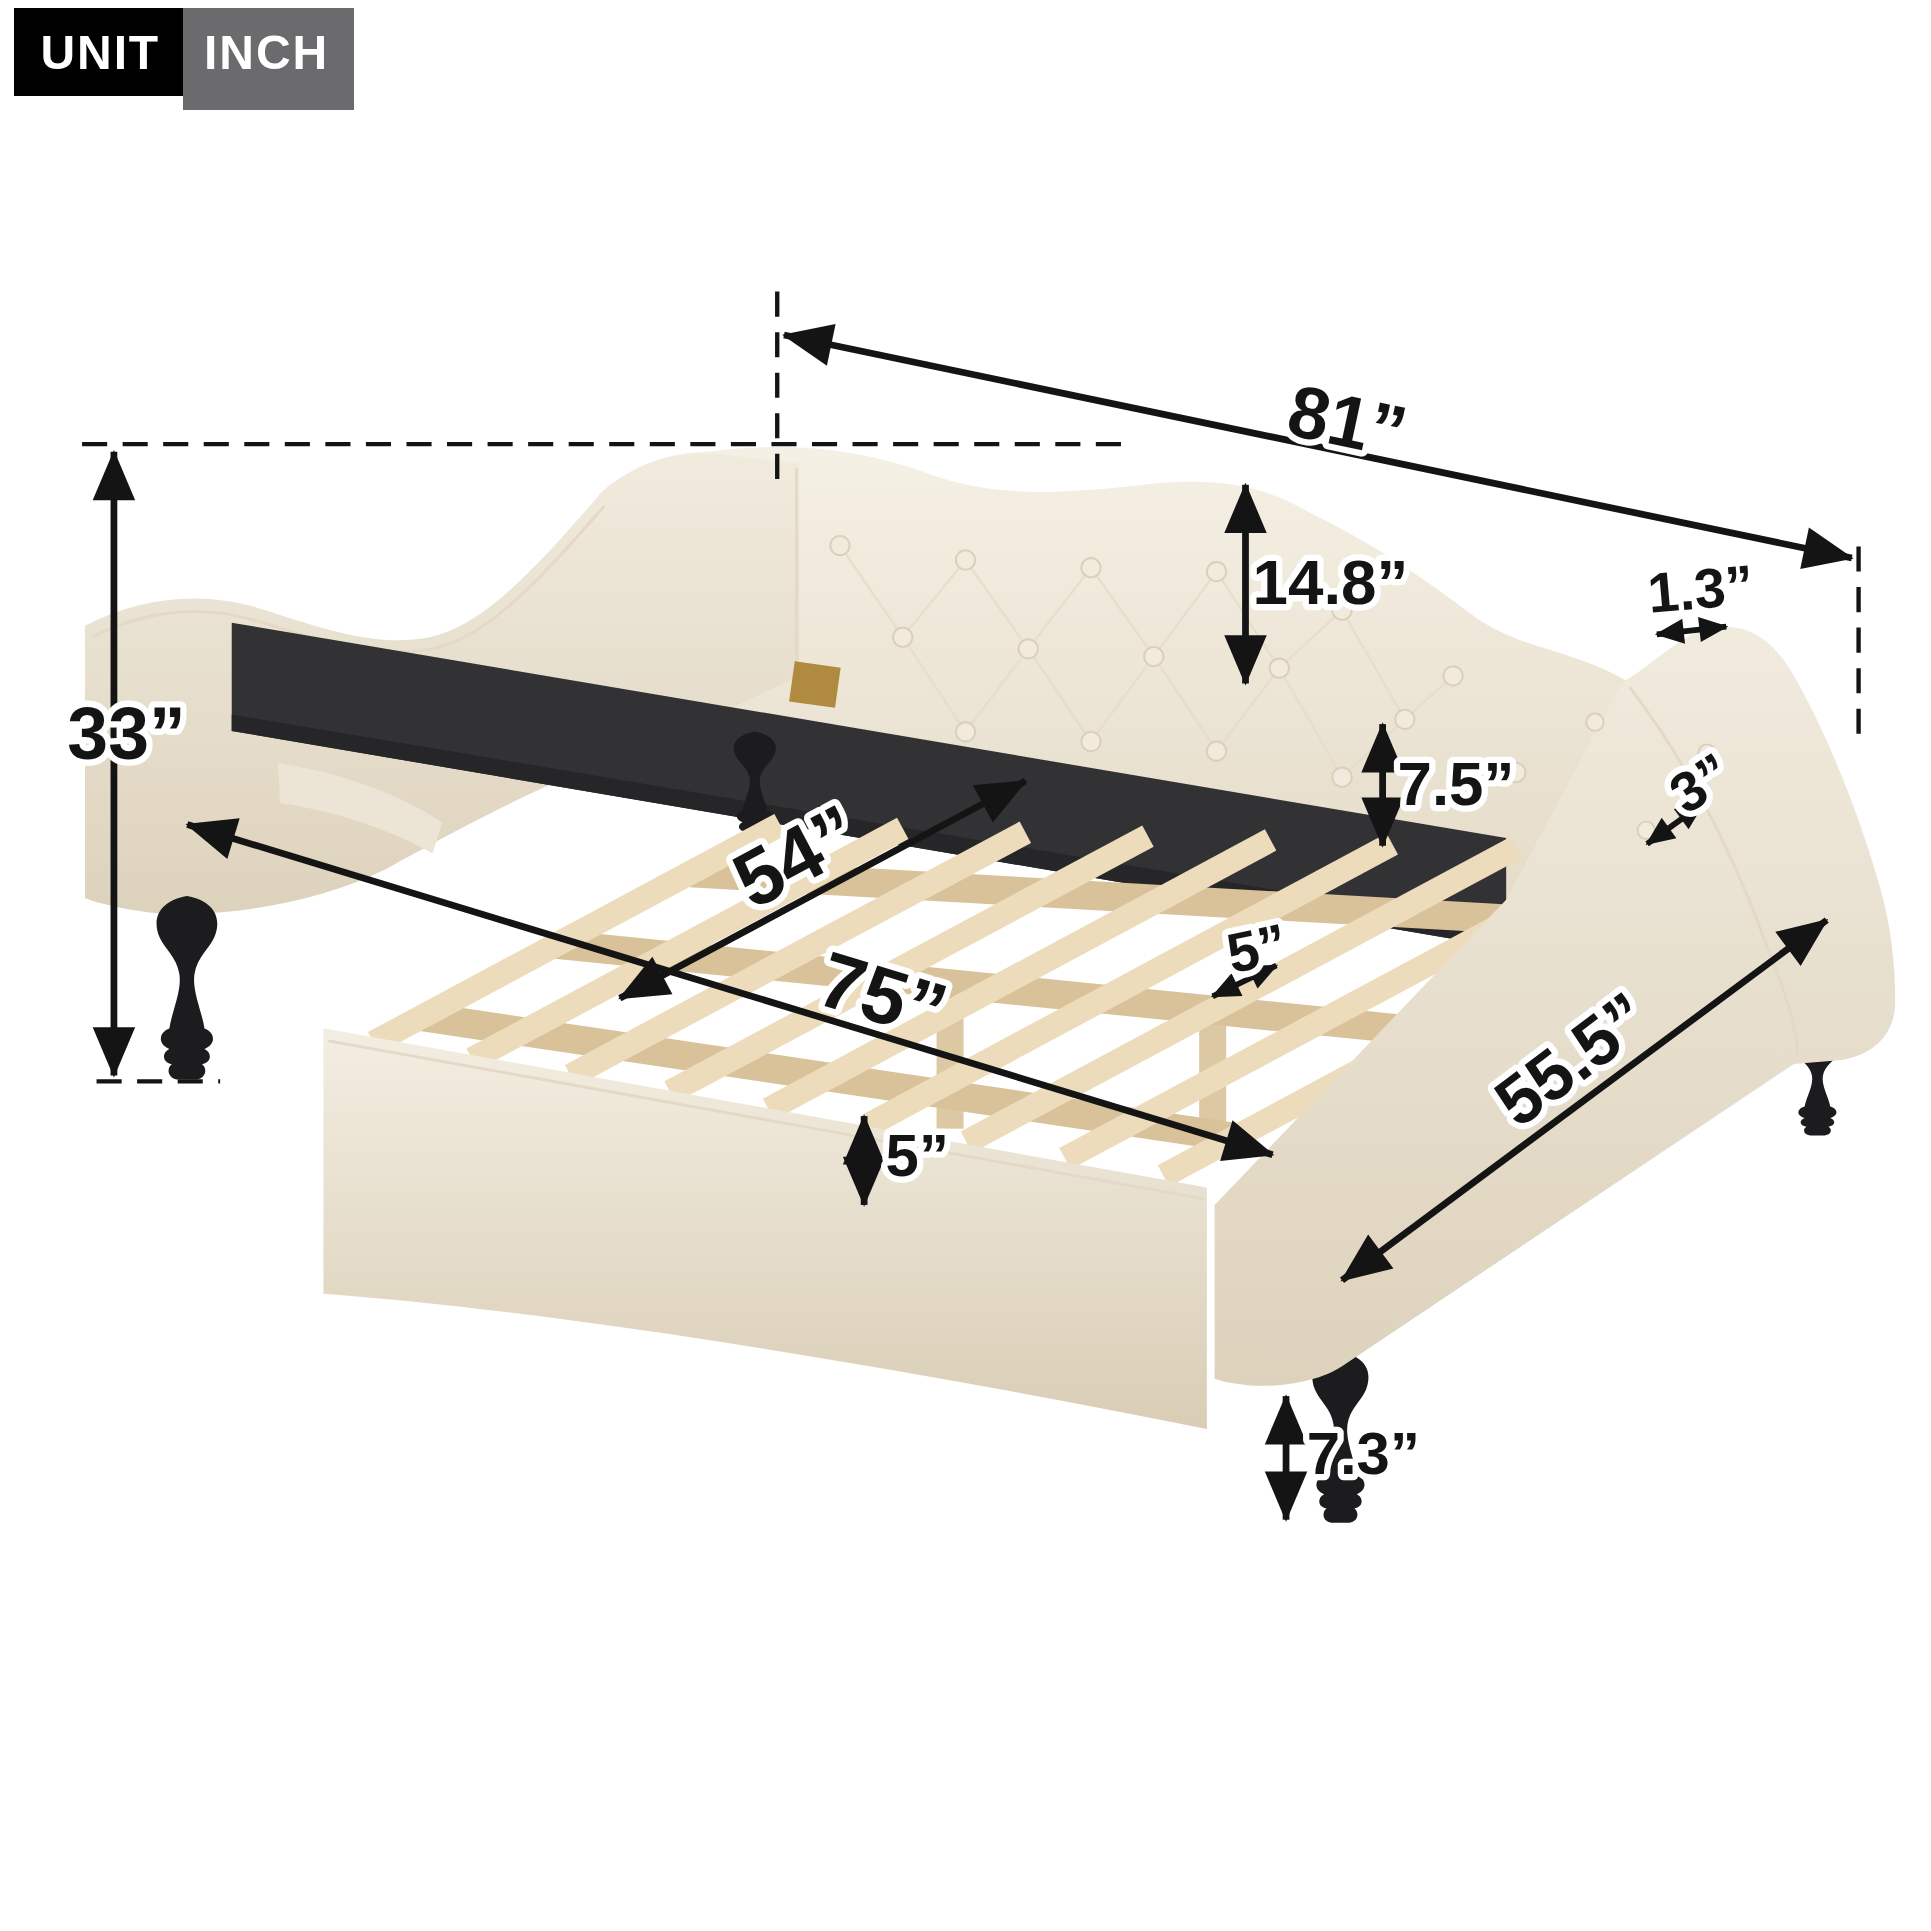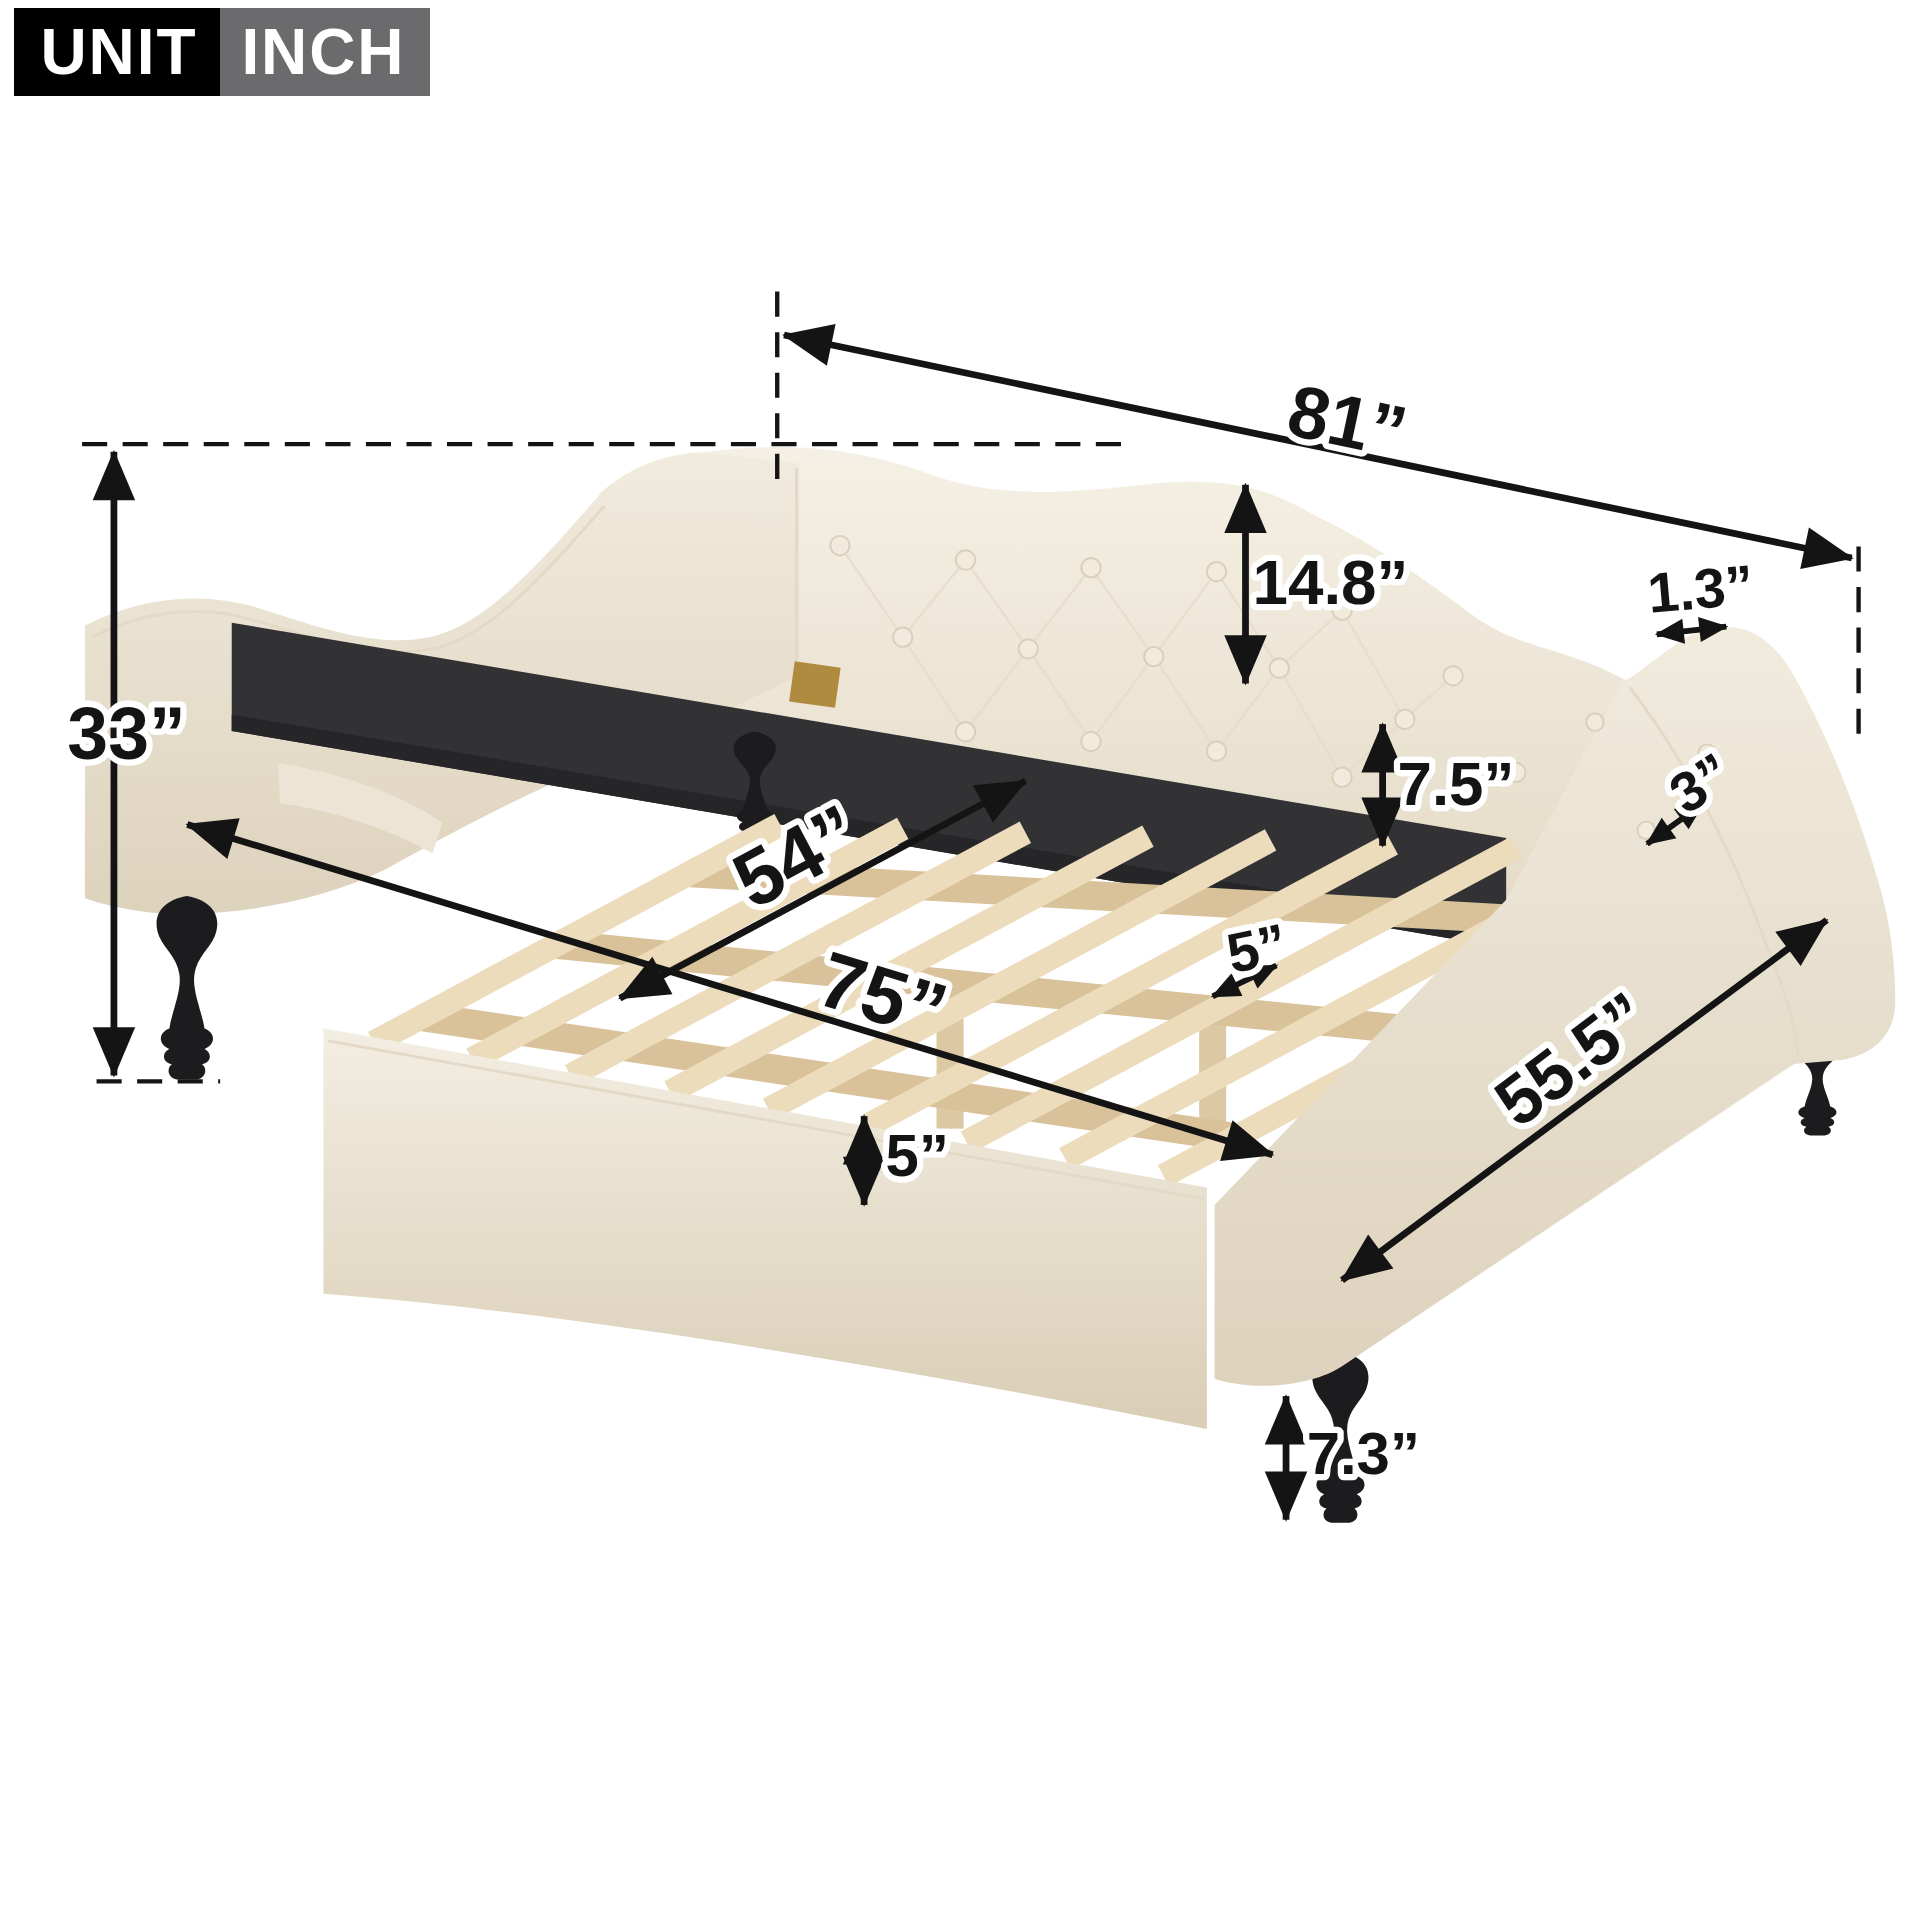--- a/index.html
+++ b/index.html
@@ -1,23 +1,23 @@
 <!DOCTYPE html>
 <html><head>
 <meta charset="utf-8">
 <style>
   html,body{margin:0;padding:0;background:#ffffff;width:1931px;height:1931px;overflow:hidden;
     font-family:"Liberation Sans","DejaVu Sans",sans-serif;}
   #stage{position:relative;width:1931px;height:1931px;background:#fff;}
   #scene{position:absolute;left:0;top:0;}
   .badge{position:absolute;left:13.5px;top:7.7px;font-size:0;z-index:5;}
-  .badge span{display:inline-block;font-weight:bold;font-size:64px;line-height:89px;height:88px;
+  .badge span{display:inline-block;font-weight:bold;font-size:48px;line-height:89px;height:88px;
     color:#fff;letter-spacing:1.9px;vertical-align:top;}
   .badge .u{background:#000000;padding:0 23px 0 27px;}
-  .badge .i{background:#6b6b6e;padding:0 25px 0 21px;}
+  .badge .i{background:#6b6b6e;padding:0 25px 14px 21px;}
   .dim{font-weight:bold;fill:#141414;stroke:#ffffff;stroke-width:13px;paint-order:stroke;
     stroke-linejoin:round;text-anchor:middle;font-family:"Liberation Sans","DejaVu Sans",sans-serif;}
   .dash{stroke:#141414;stroke-width:4.5;stroke-dasharray:26 16;fill:none;}
   .arrow{stroke:#141414;stroke-width:7;fill:none;}
   .arrow-s{stroke:#141414;stroke-width:6;fill:none;}
   .seam{stroke:#e3d9c6;stroke-width:3;fill:none;}
   .tuftline{stroke:#e6ddcb;stroke-width:2.5;fill:none;opacity:.9;}
   .button{fill:#f1eadd;stroke:#d9cfba;stroke-width:2;}
 </style>
 </head>

